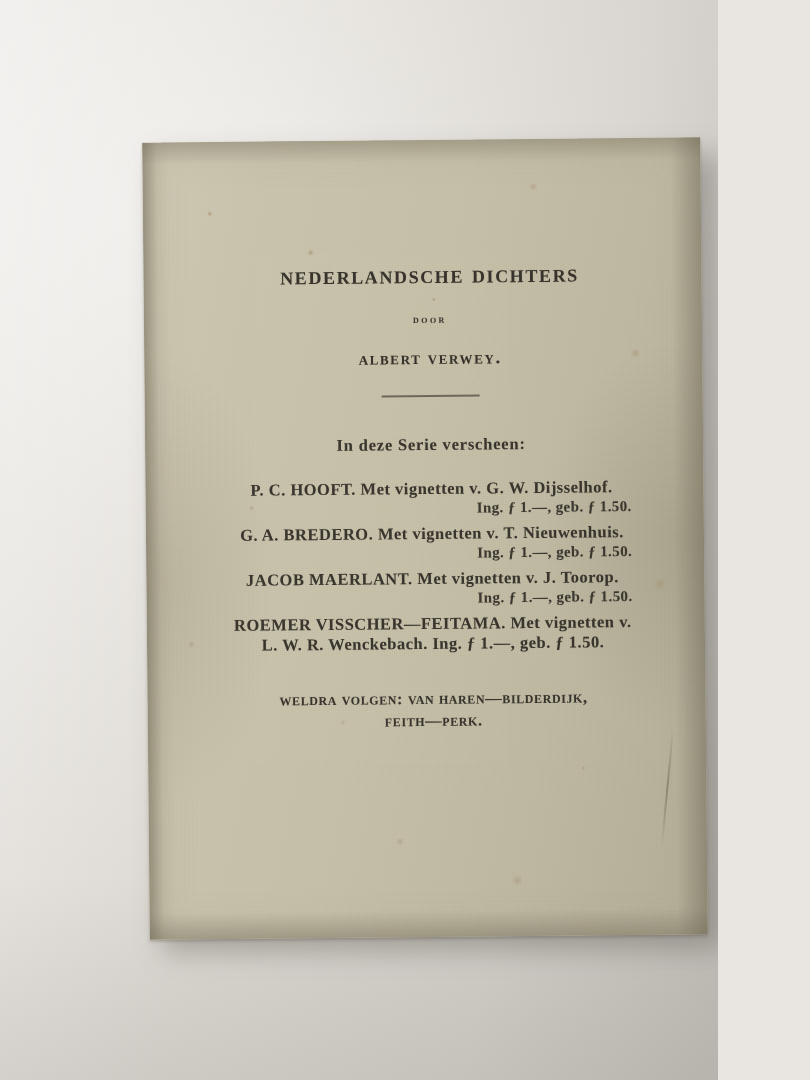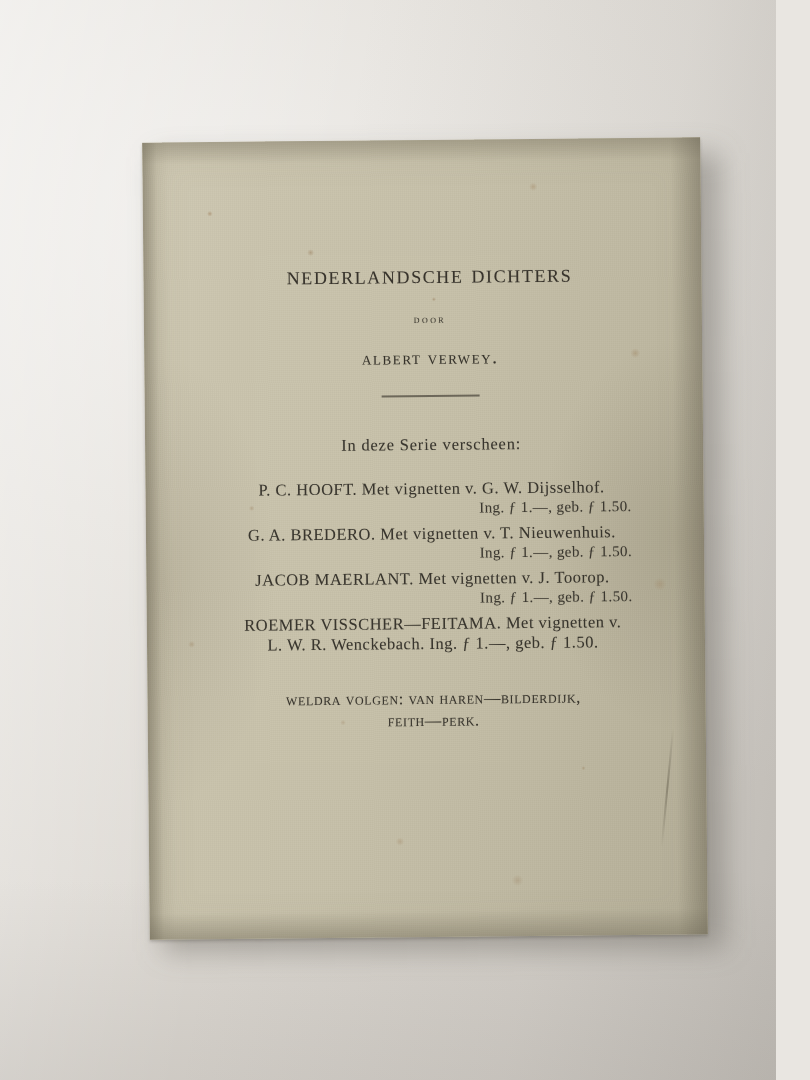--- a/index.html
+++ b/index.html
@@ -10,25 +10,26 @@
     width: 810px;
     height: 1080px;
     overflow: hidden;
     background: #e9e6e1;
     font-family: "Liberation Serif", serif;
   }
 
   
   .photo {
     position: relative;
-    width: 776px;
+    width: 718px;
     height: 1080px;
     background:
       radial-gradient(ellipse 900px 700px at 30% 20%, #efedea 0%, #e6e3de 45%, #dcd8d2 100%);
     overflow: hidden;
+    font-weight: bold;
   }
   .backdrop-shade {
     position: absolute;
     inset: 0;
     background:
       linear-gradient(100deg, rgba(255,255,255,0.45) 0%, rgba(255,255,255,0.0) 38%,
                       rgba(120,115,108,0.10) 72%, rgba(90,86,80,0.22) 100%);
     pointer-events: none;
   }
   .backdrop-bottom {

